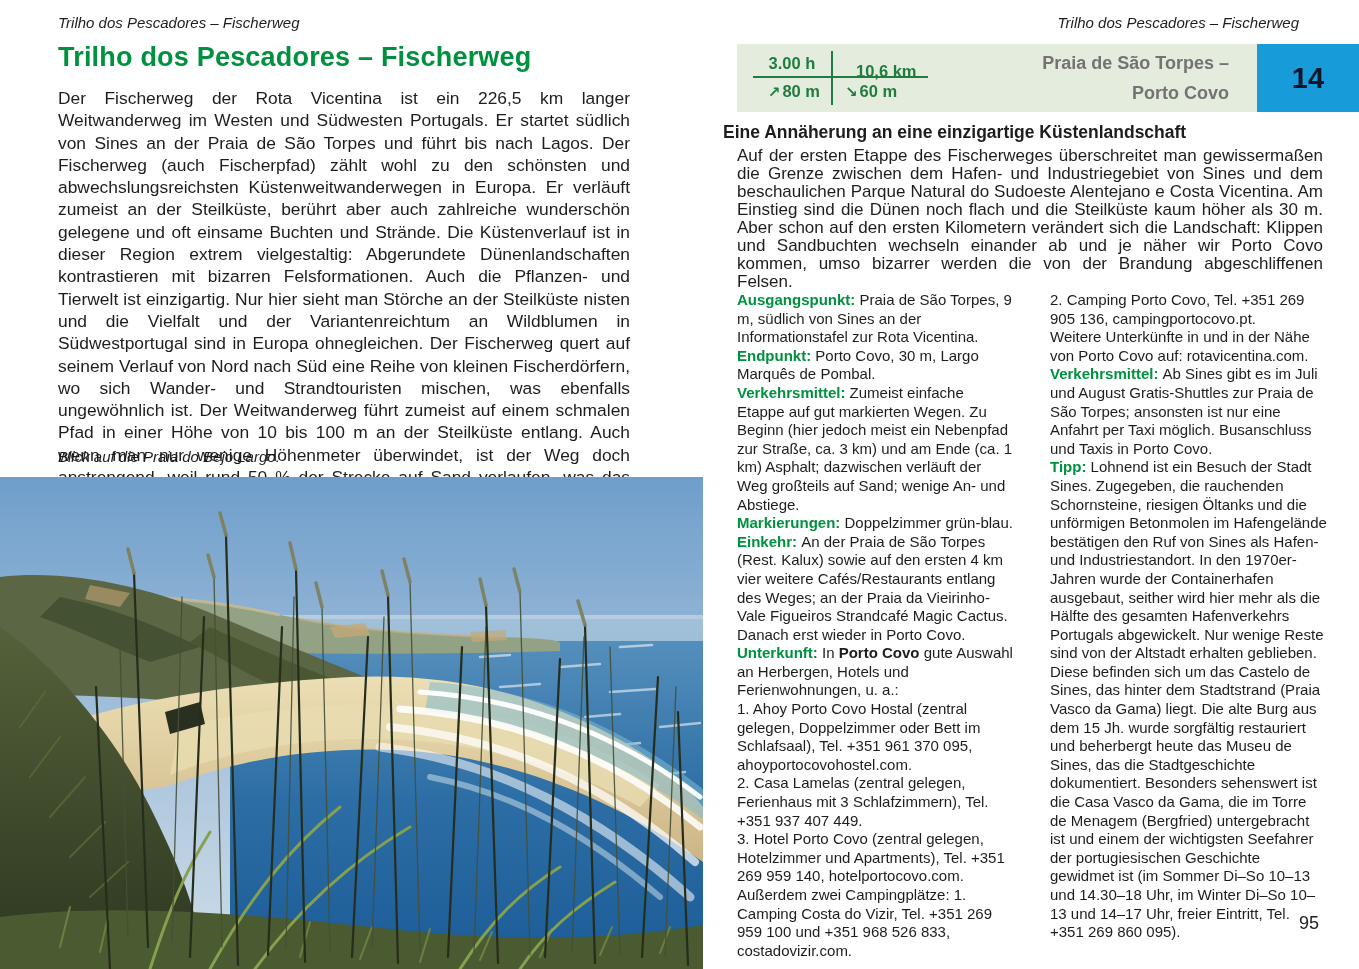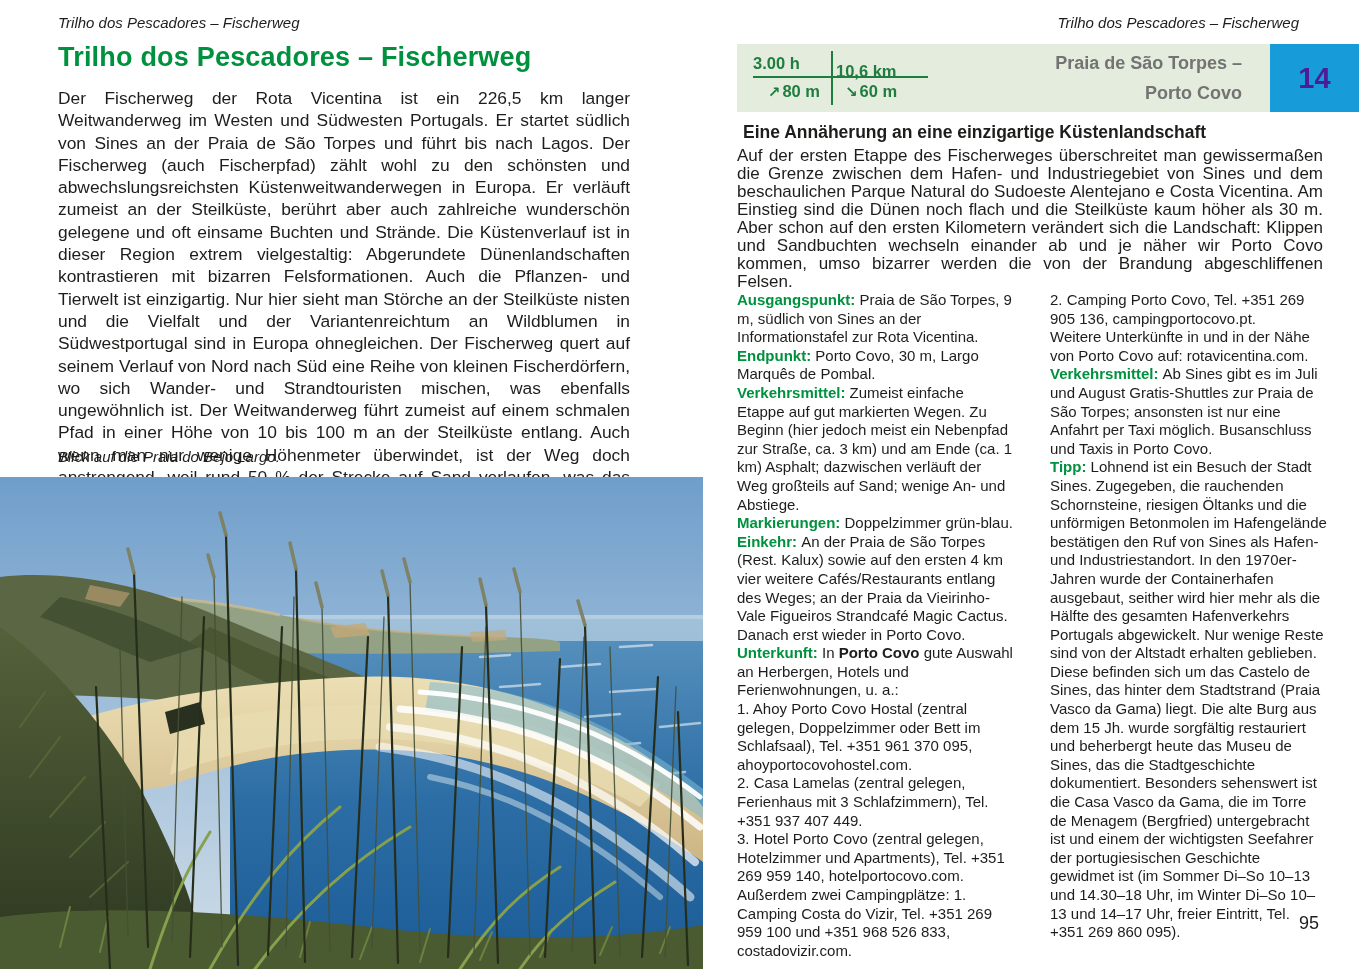--- a/index.html
+++ b/index.html
@@ -40,37 +40,37 @@
 
   .stage-bar{
     position:absolute;top:44px;left:34px;right:0;height:68px;
     background:var(--bar-bg);display:flex;align-items:center;
   }
   .stage-stats{
     display:grid;grid-template-columns:80px 95px;grid-auto-rows:27px;
     margin-left:16px;font-weight:bold;font-size:16.5px;color:var(--accent-dark);
   }
   .stage-stats .cell{display:flex;align-items:center;}
-  .stage-stats .c1{justify-content:flex-start;border-right:2px solid var(--accent-dark);border-bottom:2px solid var(--accent-dark);}
-  .stage-stats .c2{justify-content:flex-start;padding-left:3px;border-bottom:2px solid var(--accent-dark);margin-top:16px;}
+  .stage-stats .c1{justify-content:center;border-right:2px solid var(--accent-dark);border-bottom:2px solid var(--accent-dark);}
+  .stage-stats .c2{justify-content:flex-start;padding-left:23px;border-bottom:2px solid var(--accent-dark);margin-top:16px;}
   .stage-stats .c3{justify-content:flex-end;padding-right:11px;border-right:2px solid var(--accent-dark);}
   .stage-stats .c4{justify-content:flex-start;padding-left:12px;}
   .stage-stats .arrow{font-size:15px;margin-right:2px;}
   .stage-title{
     flex:1;text-align:right;font-weight:bold;font-size:18px;line-height:30px;
     padding-right:28px;color:#737373;
   }
   .stage-number{
-    width:89px;height:68px;background:var(--stage-blue);color:#4c1d95;
+    width:102px;height:68px;background:var(--stage-blue);color:#0f172a;
     display:flex;align-items:center;justify-content:center;
     font-size:29px;font-weight:bold;
   }
 
   .subheading{
-    position:absolute;top:122px;left:40px;width:586px;
+    position:absolute;top:122px;left:20px;width:586px;
     font-size:17.5px;font-weight:bold;
   }
   .lead{
     position:absolute;top:147px;left:34px;width:586px;
     font-size:17px;line-height:18px;text-align:justify;hyphens:auto;
   }
   .columns{
     position:absolute;top:291px;left:34px;width:590px;
     display:flex;gap:36px;
   }

